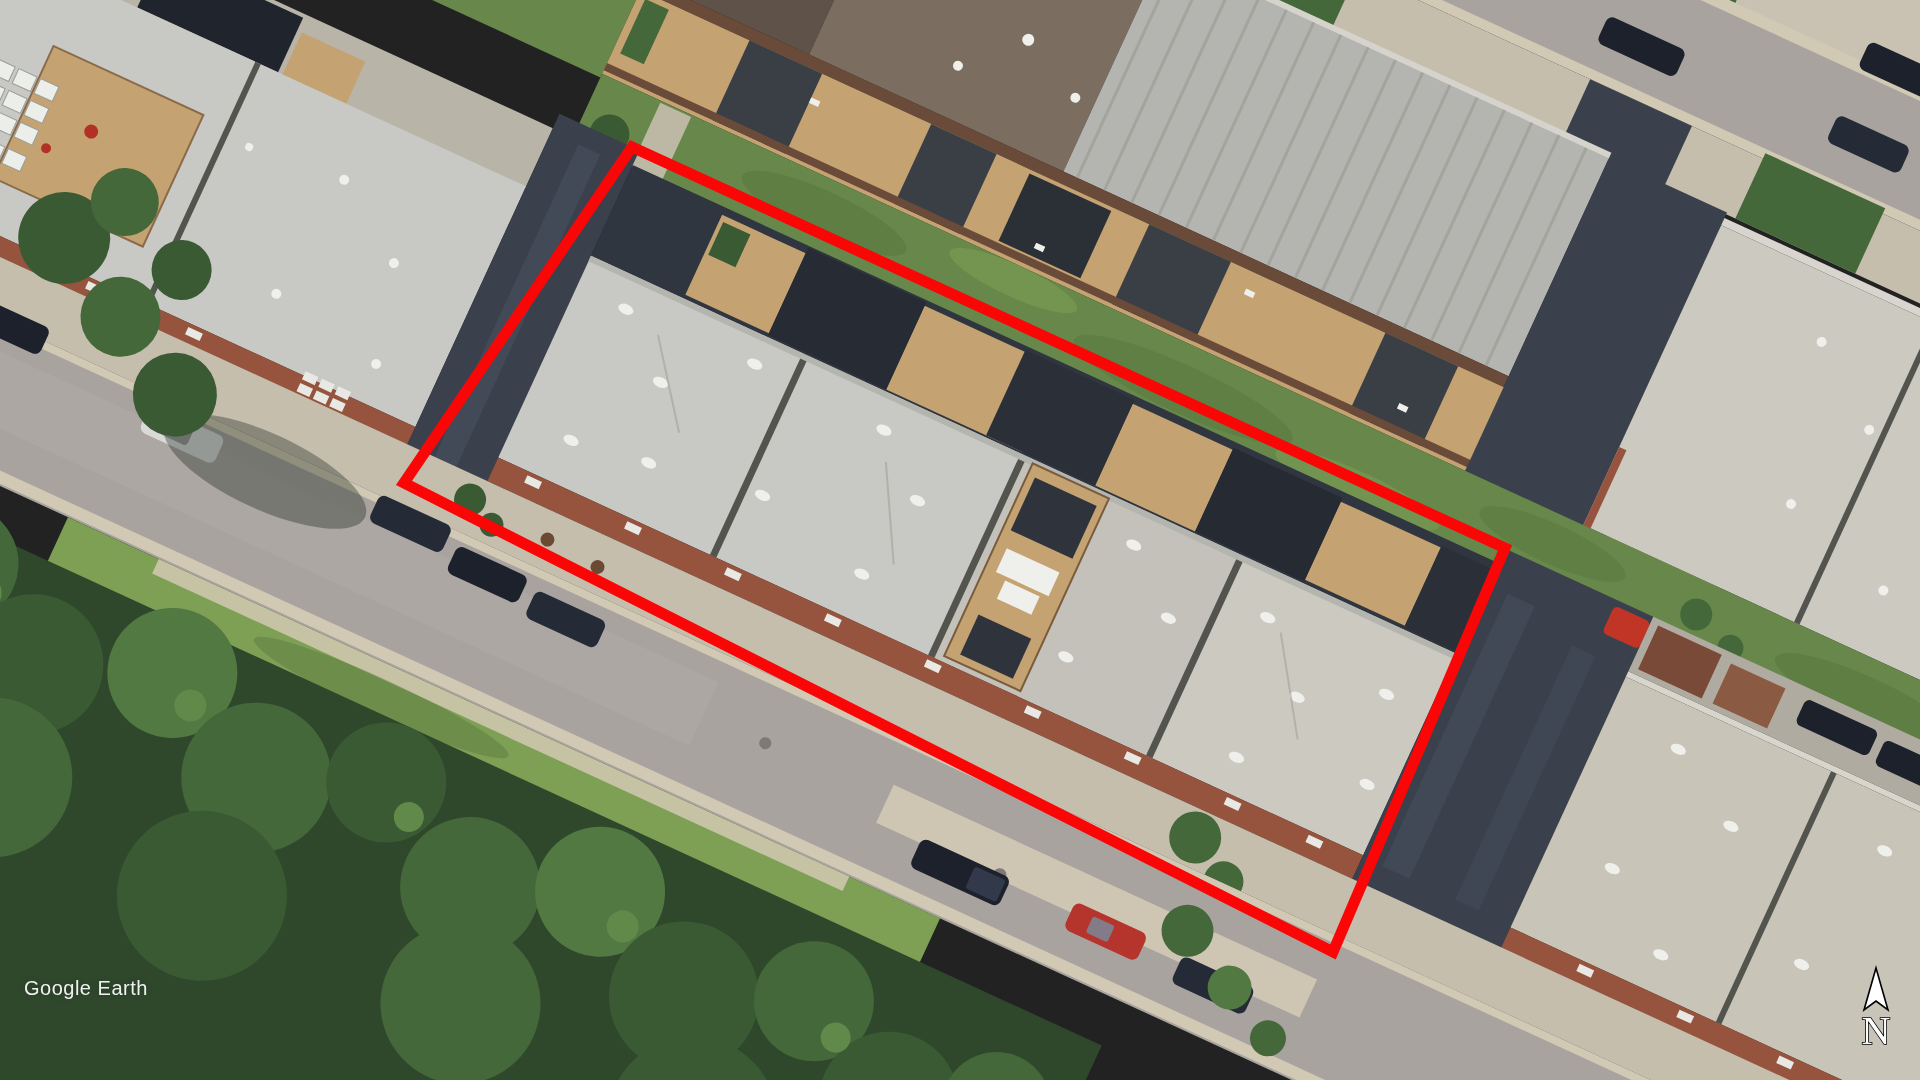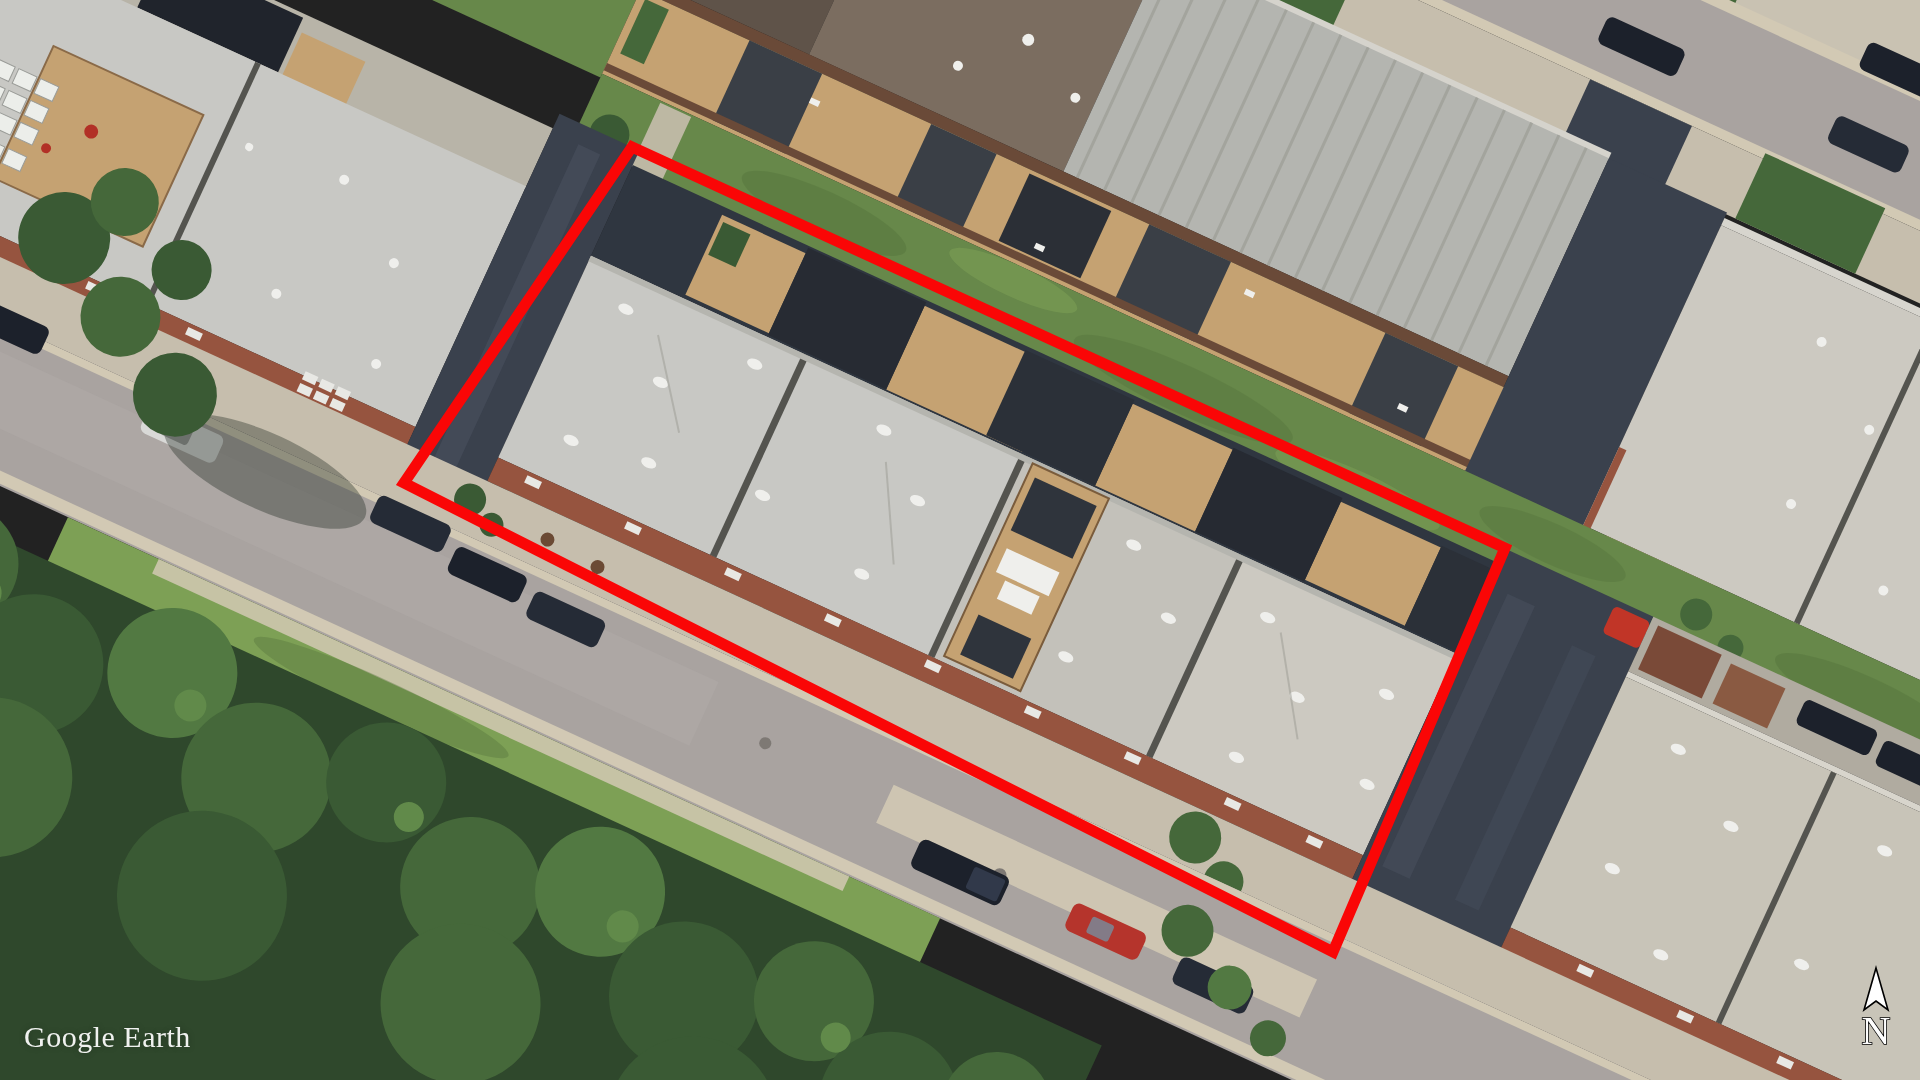--- a/index.html
+++ b/index.html
@@ -1,21 +1,21 @@
 <!DOCTYPE html>
 <html style="--grass: #67884a; --grassLight: #7da055; --grassDark: #55733c; --trees: #2f482c; --tree1: #3a5a34; --tree2: #45683a; --tree3: #527942; --tree4: #618a4a; --street: #a9a3a0; --streetLight: #b5afac; --curb: #d2c9b4; --walk: #c6bead; --concrete: #c9c2b2; --asphalt: #3a414d; --asphalt2: #2f3640; --roofA: #c8c8c4; --roofB: #c3c1ba; --roofC: #ccc9c1; --roofBeige: #c8c4b8; --ribbed: #b4b5b0; --brown: #7b6d60; --brownDark: #5f5349; --deck: #c5a272; --deckDark: #3a3f46; --brick: #96543f; --rail: #6a4a38; --seam: #54544f; --vent: #efefec; --carDark: #252b36; --carDark2: #1c212b; --carWhite: #d9d9d7; --carRed: #b5342c; --shadow: #16211a;"><head>
 <meta charset="utf-8">
 <style>
   html,body{margin:0;padding:0;background:#222;}
   #stage{position:relative;width:1920px;height:1080px;overflow:hidden;
          font-family:"Liberation Sans",sans-serif;}
   #stage svg{position:absolute;left:0;top:0;}
-  #watermark{position:absolute;left:24px;top:1020px;color:rgba(255,255,255,.93);
-             font-size:30px;letter-spacing:.5px;text-shadow:0 0 6px rgba(0,0,0,.25);
-             font-family:Liberation Serif, serif;}
+  #watermark{position:absolute;left:24px;top:977px;color:rgba(255,255,255,.93);
+             font-size:20px;letter-spacing:.5px;text-shadow:0 0 6px rgba(0,0,0,.25);
+             font-family:Liberation Sans, sans-serif;}
   .compass-n{font-family:"Liberation Serif",serif;font-size:40px;fill:#fff;
              stroke:#000;stroke-width:1.6px;paint-order:stroke;}
 </style>
 </head>
 <body>
 
 <div id="stage">
 <svg width="1920" height="1080" viewBox="0 0 1920 1080">
 
   <g id="scene" transform="rotate(24.7 960 540)">

